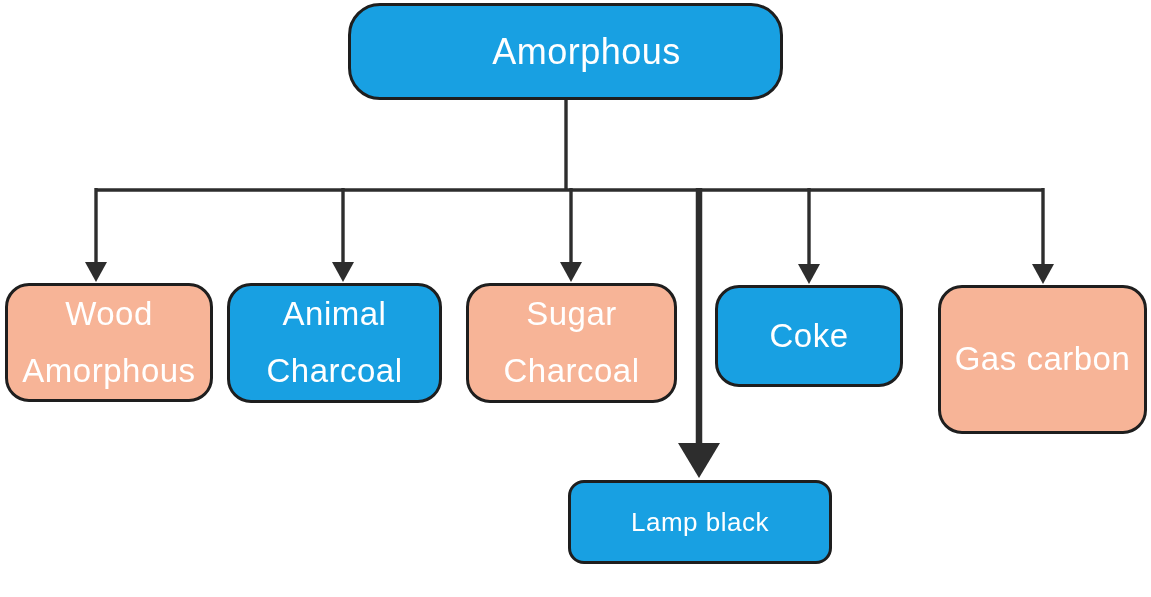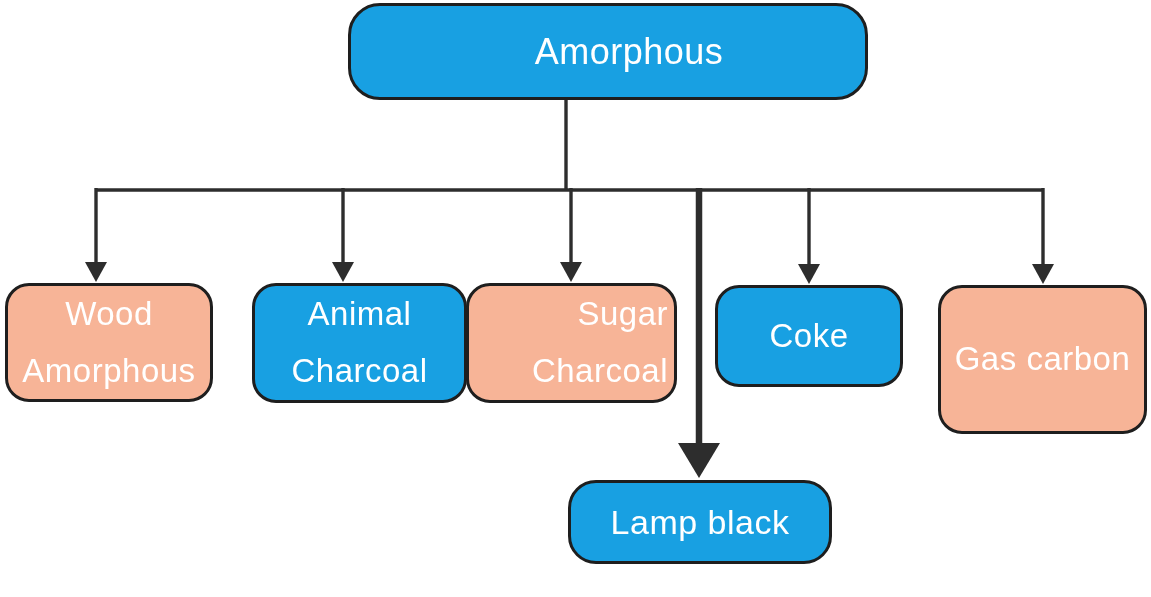--- a/index.html
+++ b/index.html
@@ -34,33 +34,33 @@
     align-items: center;
     justify-content: center;
     text-align: center;
     font-size: 33px;
     line-height: 1.72;
     letter-spacing: 0.5px;
   }
   .node-root {
     left: 348px;
     top: 3px;
-    width: 520px;
+    width: 435px;
     height: 97px;
     border-radius: 32px;
     font-size: 36px;
     line-height: 1.2;
     padding-left: 42px;
   }
   .node-wood    { left: 5px;   top: 283px; width: 208px; height: 119px; }
-  .node-animal  { left: 252px; top: 283px; width: 215px; height: 120px; }
-  .node-sugar   { left: 466px; top: 283px; width: 211px; height: 120px; text-align: right; }
+  .node-animal  { left: 227px; top: 283px; width: 215px; height: 120px; }
+  .node-sugar   { left: 466px; top: 283px; width: 211px; height: 120px; }
   .node-coke    { left: 715px; top: 285px; width: 188px; height: 102px; }
   .node-gas     { left: 938px; top: 285px; width: 209px; height: 149px; }
-  .node-lamp    { left: 568px; top: 480px; width: 264px; height: 84px; border-radius: 28px; font-size: 34px; }
+  .node-lamp    { left: 568px; top: 480px; width: 264px; height: 84px; border-radius: 16px; font-size: 26px; }
   .node-label {
     padding: 0 6px;
   }
 </style>
 </head>
 <body>
 
 <div class="canvas">
 
   <svg class="connectors" viewBox="0 0 1151 597" xmlns="http://www.w3.org/2000/svg">

